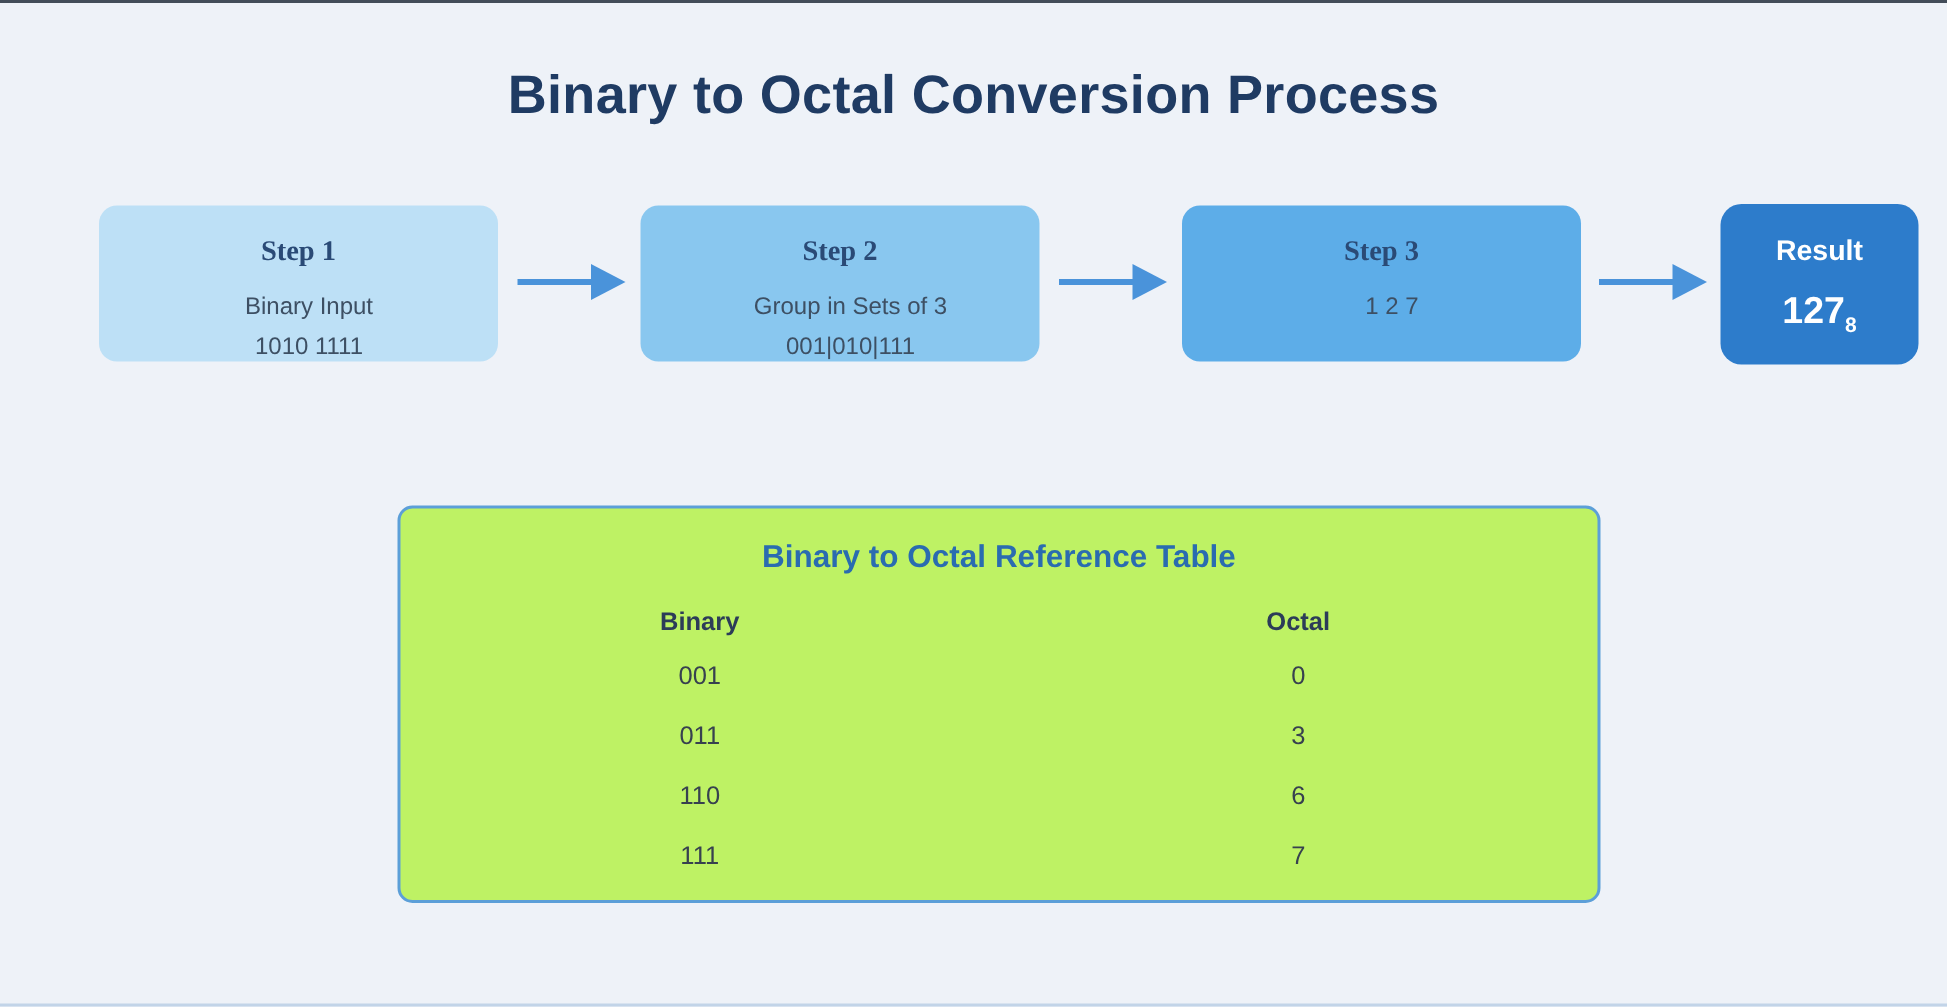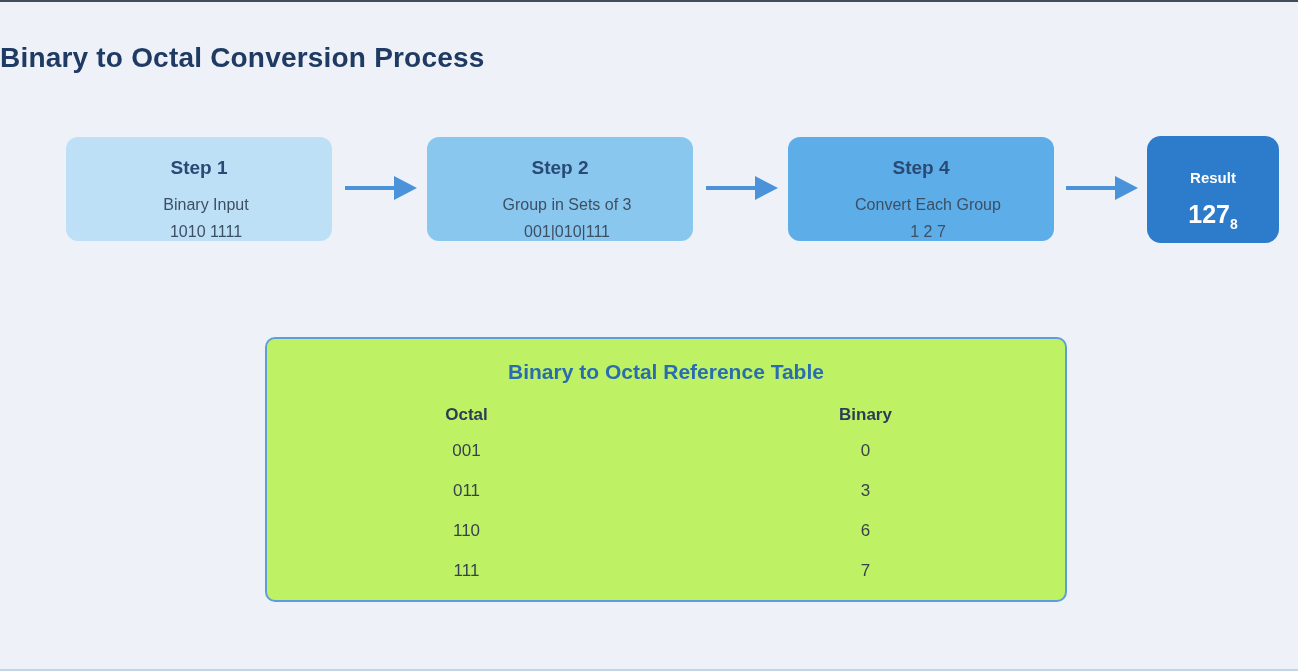--- a/index.html
+++ b/index.html
@@ -6,41 +6,41 @@
   body{
     width:1298px;height:671px;position:relative;overflow:hidden;
     background:#eef2f8;
     font-family:"Liberation Sans","DejaVu Sans",sans-serif;
     -webkit-font-smoothing:antialiased;
   }
   .edge-top{position:absolute;left:0;top:0;width:100%;height:2px;background:#434d59;}
   .edge-bottom{position:absolute;left:0;bottom:0;width:100%;height:2px;background:#c2d4e8;}
 
   .page-title{
-    position:absolute;left:0;top:42px;width:100%;text-align:left;
-    font-size:28px;font-weight:bold;color:var(--title-color,#1f3b63);
+    position:absolute;left:0;top:42px;width:100%;text-align:center;
+    font-size:36px;font-weight:bold;color:var(--title-color,#1f3b63);
     letter-spacing:.2px;
   }
 
   
   .step-box{
     position:absolute;top:137px;width:266px;height:104px;border-radius:12px;
     text-align:center;box-sizing:border-box;padding-top:20px;
   }
-  .step-box .step-title{font-size:19px;font-weight:bold;color:#2a4a76;margin-bottom:12px;}
+  .step-box .step-title{font-size:19px;font-weight:bold;color:#2a4a76;margin-bottom:12px;font-family:Liberation Serif, serif;}
   .step-box .step-line{font-size:16px;color:#3d4f63;line-height:27px;padding-left:14px;}
   #step1{left:66px;background:var(--step1-bg,#bde0f6);}
   #step2{left:427px;background:var(--step2-bg,#89c7ef);}
   #step3{left:788px;background:var(--step3-bg,#5dade8);}
 
   .result-box{
     position:absolute;left:1147px;top:136px;width:132px;height:107px;border-radius:14px;
     background:var(--result-bg,#2d7ccb);text-align:center;box-sizing:border-box;padding-top:21px;
   }
-  .result-box .result-title{font-size:15px;font-weight:bold;color:#ffffff;margin-bottom:14px;margin-top:12px;}
+  .result-box .result-title{font-size:19px;font-weight:bold;color:#ffffff;margin-bottom:14px;}
   .result-box .result-value{font-size:25px;font-weight:bold;color:#ffffff;}
   .result-box .result-value sub{font-size:14px;}
 
   .arrow{position:absolute;top:174px;width:74px;height:28px;}
   #arrow1{left:344px;} #arrow2{left:705px;} #arrow3{left:1065px;}
 
   
   .ref-card{
     position:absolute;left:265px;top:337px;width:802px;height:265px;box-sizing:border-box;
     background:#bef264;border:2px solid var(--card-border,#5c9fd8);border-radius:10px;
@@ -80,41 +80,40 @@
   <div class="step-line">Group in Sets of 3</div>
   <div class="step-line">001|010|111</div>
 </div>
 
 <svg id="arrow2" class="arrow" viewBox="0 0 74 28">
   <line x1="1" y1="14" x2="52" y2="14" stroke="#4a93da" stroke-width="4"></line>
   <polygon points="50,2 50,26 73,14" fill="#4a93da"></polygon>
 </svg>
 
 <div id="step3" class="step-box">
-  <div class="step-title">Step 4</div>
-  <div class="step-line">Convert Each Group</div>
+  <div class="step-title">Step 3</div>
   <div class="step-line">1 2 7</div>
 </div>
 
 <svg id="arrow3" class="arrow" viewBox="0 0 74 28">
   <line x1="1" y1="14" x2="52" y2="14" stroke="#4a93da" stroke-width="4"></line>
   <polygon points="50,2 50,26 73,14" fill="#4a93da"></polygon>
 </svg>
 
 <div class="result-box">
   <div class="result-title">Result</div>
   <div class="result-value"><span>127</span><sub>8</sub></div>
 </div>
 
 <div class="ref-card">
   <div class="ref-title">Binary to Octal Reference Table</div>
   <div class="ref-table">
     <div class="ref-row header">
+      <div class="ref-cell">Binary</div>
       <div class="ref-cell">Octal</div>
-      <div class="ref-cell">Binary</div>
     </div>
     <div class="ref-row">
       <div class="ref-cell">001</div>
       <div class="ref-cell">0</div>
     </div>
     <div class="ref-row">
       <div class="ref-cell">011</div>
       <div class="ref-cell">3</div>
     </div>
     <div class="ref-row">

